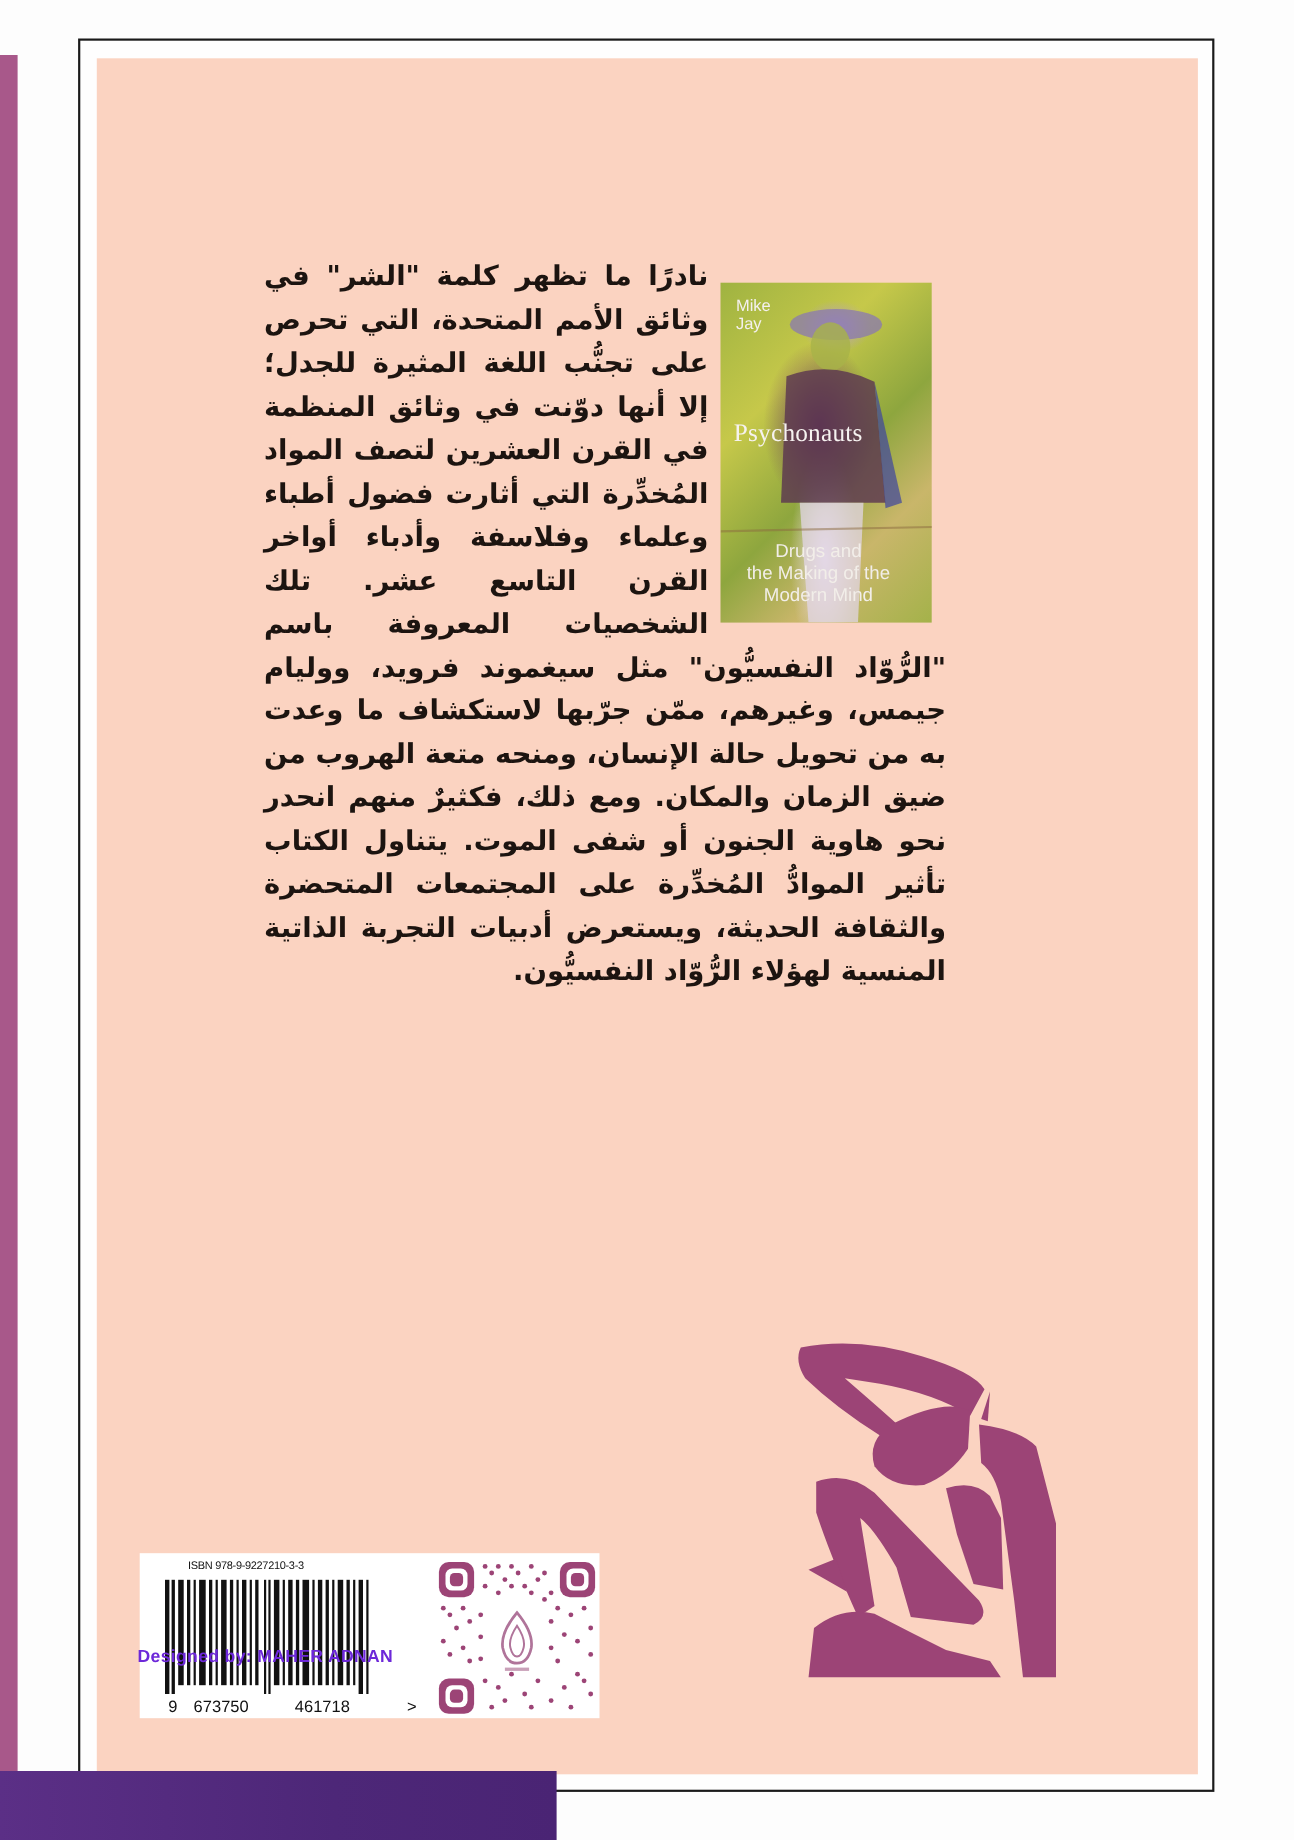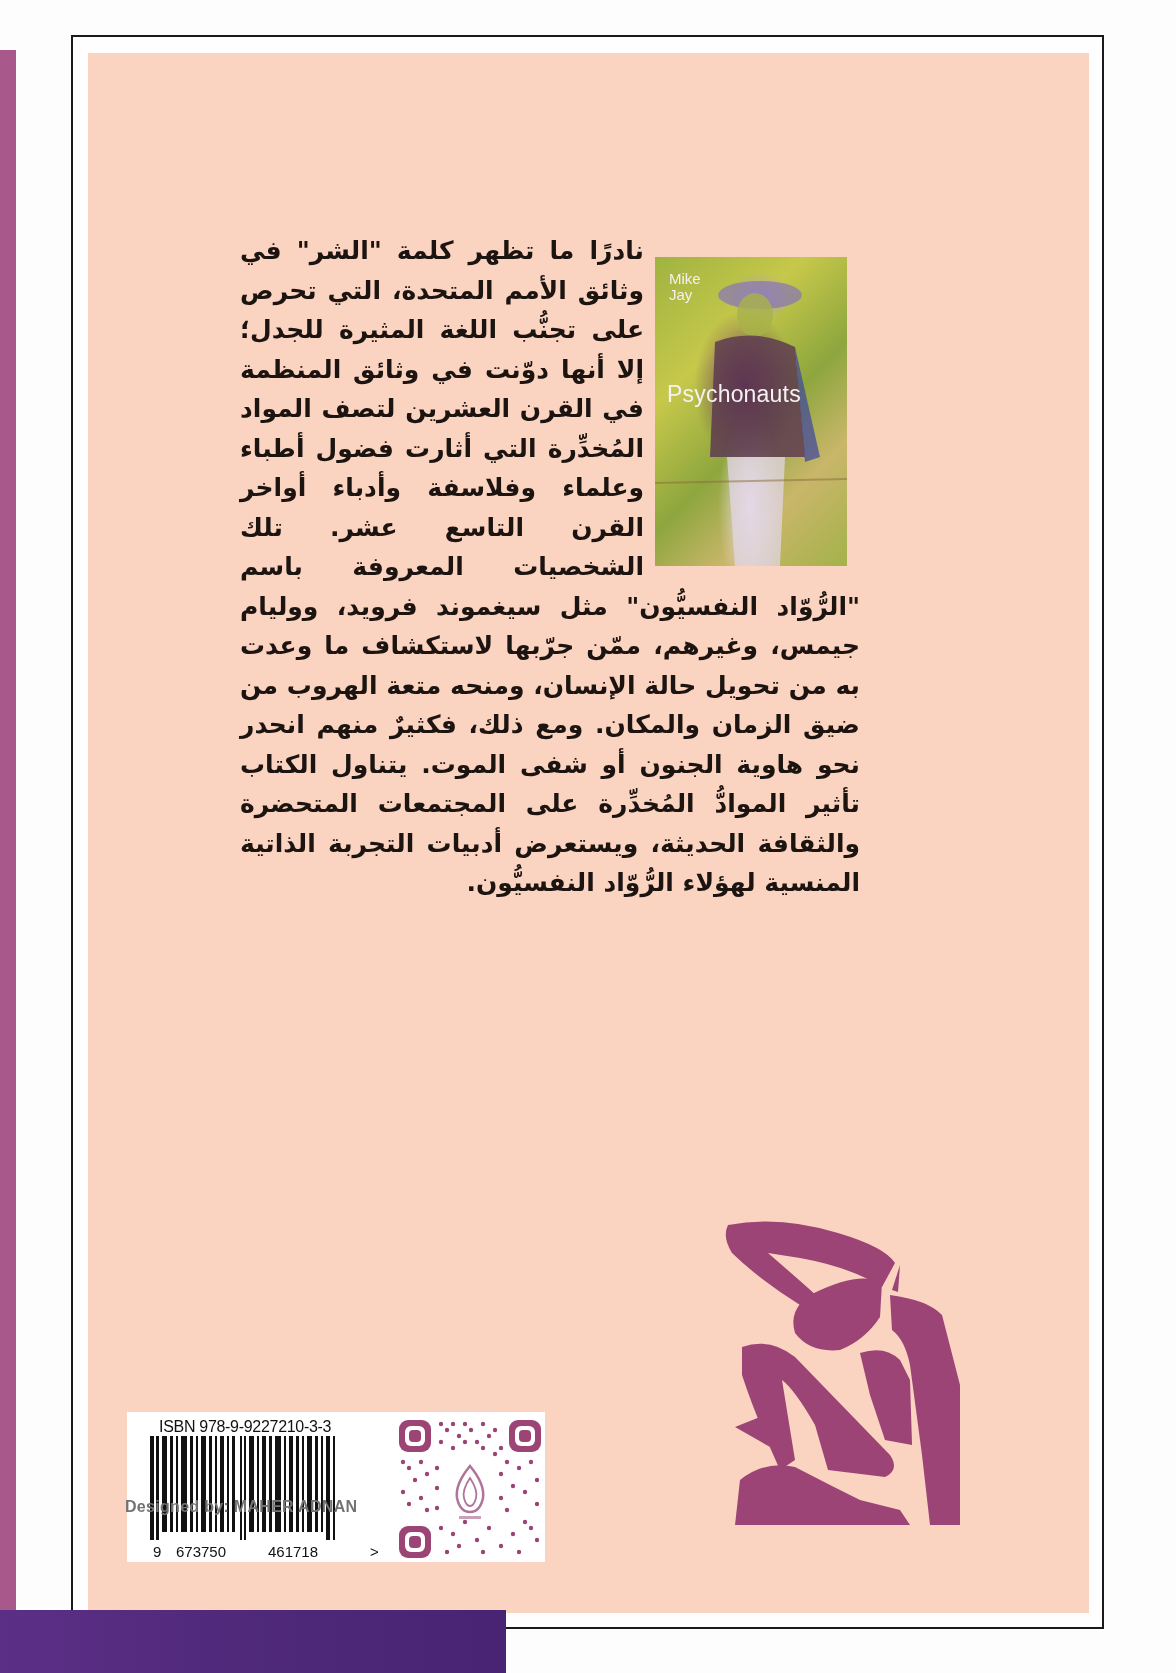--- a/index.html
+++ b/index.html
@@ -26,33 +26,33 @@
     position:absolute; left:655px; top:257px; width:192px; height:309px; overflow:hidden;
     background:
       radial-gradient(ellipse 40px 30px at 105px 40px, #b39ad0 0%, rgba(179,154,208,0) 80%),
       radial-gradient(ellipse 60px 90px at 90px 130px, #6b3a5c 0%, rgba(107,58,92,0) 85%),
       radial-gradient(ellipse 35px 110px at 95px 250px, #e8dde8 0%, rgba(232,221,232,0) 90%),
       linear-gradient(135deg,#9fb341 0%,#c6c84a 30%,#8ea63e 55%,#c9b66a 75%,#a4b24a 100%);
   }
   .cover .author { position:absolute; left:14px; top:14px; color:#f4f0ee;
     font-family:"Liberation Sans", sans-serif; font-size:15px; line-height:16px; }
   .cover .title { position:absolute; left:12px; top:124px; color:#f6f2f0;
-    font-family:Liberation Sans, sans-serif; font-size:23px; letter-spacing:0.2px; }
+    font-family:Liberation Serif, serif; font-size:23px; letter-spacing:0.2px; }
   .cover .subtitle { position:absolute; right:10px; top:234px; width:186px; text-align:center; color:#f2eee9;
     font-family:"Liberation Sans", sans-serif; font-size:17px; line-height:20px; }
 
   .figure { position:absolute; left:660px; top:1125px; width:300px; height:400px; }
 
   .label-box { position:absolute; left:127px; top:1412px; width:418px; height:150px; background:#ffffff; }
-  .isbn-text { position:absolute; left:159px; top:1418px; font-family:"Liberation Sans", sans-serif;
-    font-size:16px; color:#111; letter-spacing:-0.3px; }
+  .isbn-text { position:absolute; left:171px; top:1418px; font-family:"Liberation Sans", sans-serif;
+    font-size:10px; color:#111; letter-spacing:-0.3px; }
   .bc-digits { position:absolute; top:1543px; font-family:"Liberation Sans", sans-serif; font-size:15px; color:#111; }
   .qr { position:absolute; left:397px; top:1418px; width:146px; height:142px; }
   .designer { position:absolute; left:125px; top:1498px; font-family:"Liberation Sans", sans-serif;
-    font-weight:bold; font-size:16px; color:#737373; letter-spacing:0.3px; }
+    font-weight:bold; font-size:16px; color:#6d28d9; letter-spacing:0.3px; }
 </style>
 </head>
 <body>
 
 <div class="left-strip"></div>
 <div class="frame"></div>
 <div class="panel"></div>
 
 <div class="desc">
   <span class="cover-float"></span>
@@ -66,20 +66,25 @@
     <path d="M60 85 Q100 70 140 90 L150 200 L55 200 Z" fill="#5a3450" opacity="0.8"></path>
     <path d="M140 90 L165 200 L150 205 Z" fill="#3d45a0" opacity="0.7"></path>
     <path d="M72 200 L130 200 L125 309 L80 309 Z" fill="#e2d6e6" opacity="0.75"></path>
     <line x1="0" y1="226" x2="196" y2="222" stroke="#8b6a40" stroke-width="2" opacity="0.5"></line>
   </svg>
   <div class="author">
     <div>Mike</div>
     <div>Jay</div>
   </div>
   <div class="title">Psychonauts</div>
+  <div class="subtitle">
+    <div>Drugs and</div>
+    <div>the Making of the</div>
+    <div>Modern Mind</div>
+  </div>
 </div>
 
 <svg class="figure" viewBox="0 0 300 400">
   <g fill="#9c4476">
     <path d="M68 100 Q120 90 178 108 Q225 122 235 138 L222 162 Q190 142 140 133 L108 128 Q145 160 158 172 L140 180 Q100 155 72 128 Q62 112 68 100 Z"></path>
     <path d="M240 140 L232 165 L238 167 Z"></path>
     <path d="M150 170 Q200 145 222 158 L220 192 Q205 215 180 225 Q150 228 135 208 Q128 185 150 170 Z"></path>
     <path d="M230 170 Q268 175 282 190 L300 260 L300 400 L270 400 L262 330 L250 240 Q245 215 232 205 Z"></path>
     <path d="M82 222 Q110 212 135 232 L230 330 Q240 345 225 352 L168 345 L155 300 Q135 265 122 255 L135 335 L120 345 Q95 290 82 250 Z"></path>
     <path d="M200 228 Q225 220 240 235 L250 255 L252 320 L225 315 L210 270 Z"></path>

